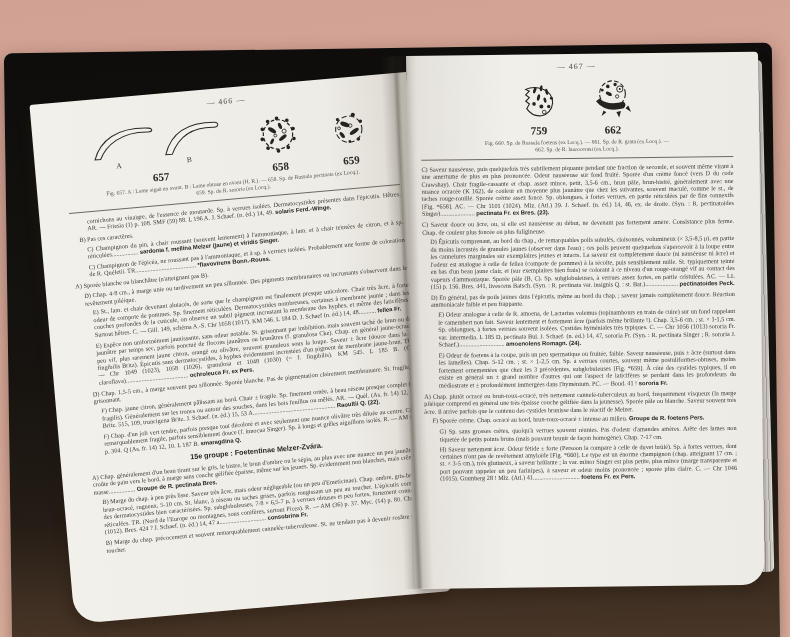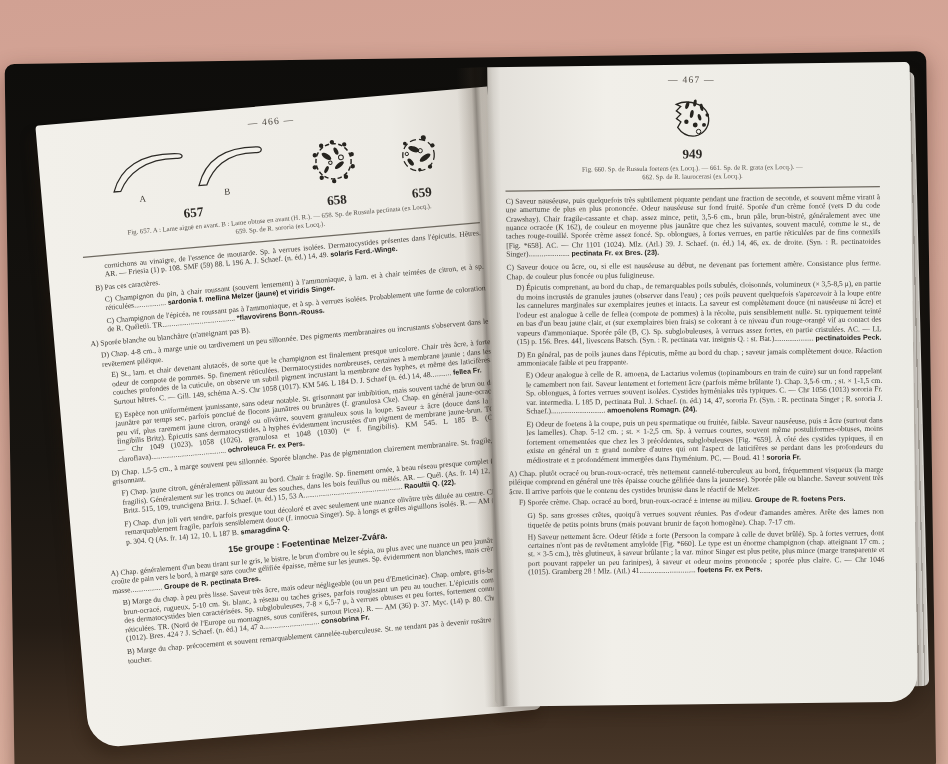--- a/index.html
+++ b/index.html
@@ -154,23 +154,42 @@
               <ellipse cx="33" cy="17" rx="1.5" ry="3.4" transform="rotate(-12 33 17)"></ellipse>
               <ellipse cx="24" cy="23" rx="1.6" ry="3.6" transform="rotate(12 24 23)"></ellipse>
               <ellipse cx="31" cy="26" rx="1.5" ry="3" transform="rotate(-15 31 26)"></ellipse>
               <circle cx="19" cy="30" r="2"></circle>
                 <circle cx="27" cy="33" r="2.2"></circle>
               <circle cx="35" cy="33" r="1.8"></circle>
                 <circle cx="38" cy="24" r="1.6"></circle>
             </g>
             <circle cx="30" cy="39" r="2" fill="none" stroke="#26241f" stroke-width="0.9"></circle>
           </svg>
-          <div class="fignum">949</div>
-        </div>
-
+          <div class="fignum">759</div>
+        </div>
+
+        <div class="figblock">
+          <svg width="48" height="46" viewBox="0 0 52 50">
+            <circle cx="26" cy="22" r="14" fill="none" stroke="#26241f" stroke-width="1.2" stroke-dasharray="5 2.5"></circle>
+            <g fill="#26241f">
+              <path d="M8,30 q10,13 30,8 q4,-4 0,-7 q-18,4 -26,-4 Z"></path>
+              <path d="M40,38 l6,4 -3,-7 Z"></path>
+              <path d="M30,42 l3,6 2,-7 Z"></path>
+              <path d="M16,40 l-2,6 5,-4 Z"></path>
+              <circle cx="21" cy="14" r="2"></circle>
+                <circle cx="29" cy="12" r="1.8"></circle>
+              <ellipse cx="22" cy="22" rx="3.6" ry="1.8" transform="rotate(30 22 22)"></ellipse>
+              <circle cx="15" cy="18" r="1.5"></circle>
+            </g>
+            <circle cx="34" cy="17" r="3.4" fill="none" stroke="#26241f" stroke-width="1"></circle>
+            <circle cx="34" cy="17" r="1.1" fill="#26241f"></circle>
+            <circle cx="31" cy="25" r="1.8" fill="none" stroke="#26241f" stroke-width="0.9"></circle>
+          </svg>
+          <div class="fignum">662</div>
+        </div>
       </div>
 
       <div class="caption">
         <div>Fig. 660. Sp. de Russula foetens (ex Locq.). — 661. Sp. de R. grata (ex Locq.). —</div>
         <div>662. Sp. de R. laurocerasi (ex Locq.).</div>
       </div>
       <div class="rule"></div>
 
       <p class="para i0"><span class="txt">C) Saveur nauséeuse, puis quelquefois très subtilement piquante pendant une fraction de seconde, et souvent même virant à une amertume de plus en plus prononcée. Odeur nauséeuse sur fond fruité. Sporée d'un crème foncé (vers D du code Crawshay). Chair fragile-cassante et chap. assez mince, petit, 3,5-6 cm., brun pâle, brun-bistré, généralement avec une nuance ocracée (K 162), de couleur en moyenne plus jaunâtre que chez les suivantes, souvent maculé, comme le st., de taches rouge-rouillé. Sporée crème assez foncé. Sp. oblongues, à fortes verrues, en partie réticulées par de fins connexifs [Fig. *658]. AC. — Chr 1101 (1024). Mlz. (Atl.) 39. J. Schaef. (n. éd.) 14, 46, ex. de droite. (Syn. : R. pectinatoides Singer)......................</span> <span class="sp">pectinata Fr. ex Bres. (23).</span></p>
       <p class="para i0"><span class="txt">C) Saveur douce ou âcre, ou, si elle est nauséeuse au début, ne devenant pas fortement amère. Consistance plus ferme. Chap. de couleur plus foncée ou plus fuligineuse.</span></p>

